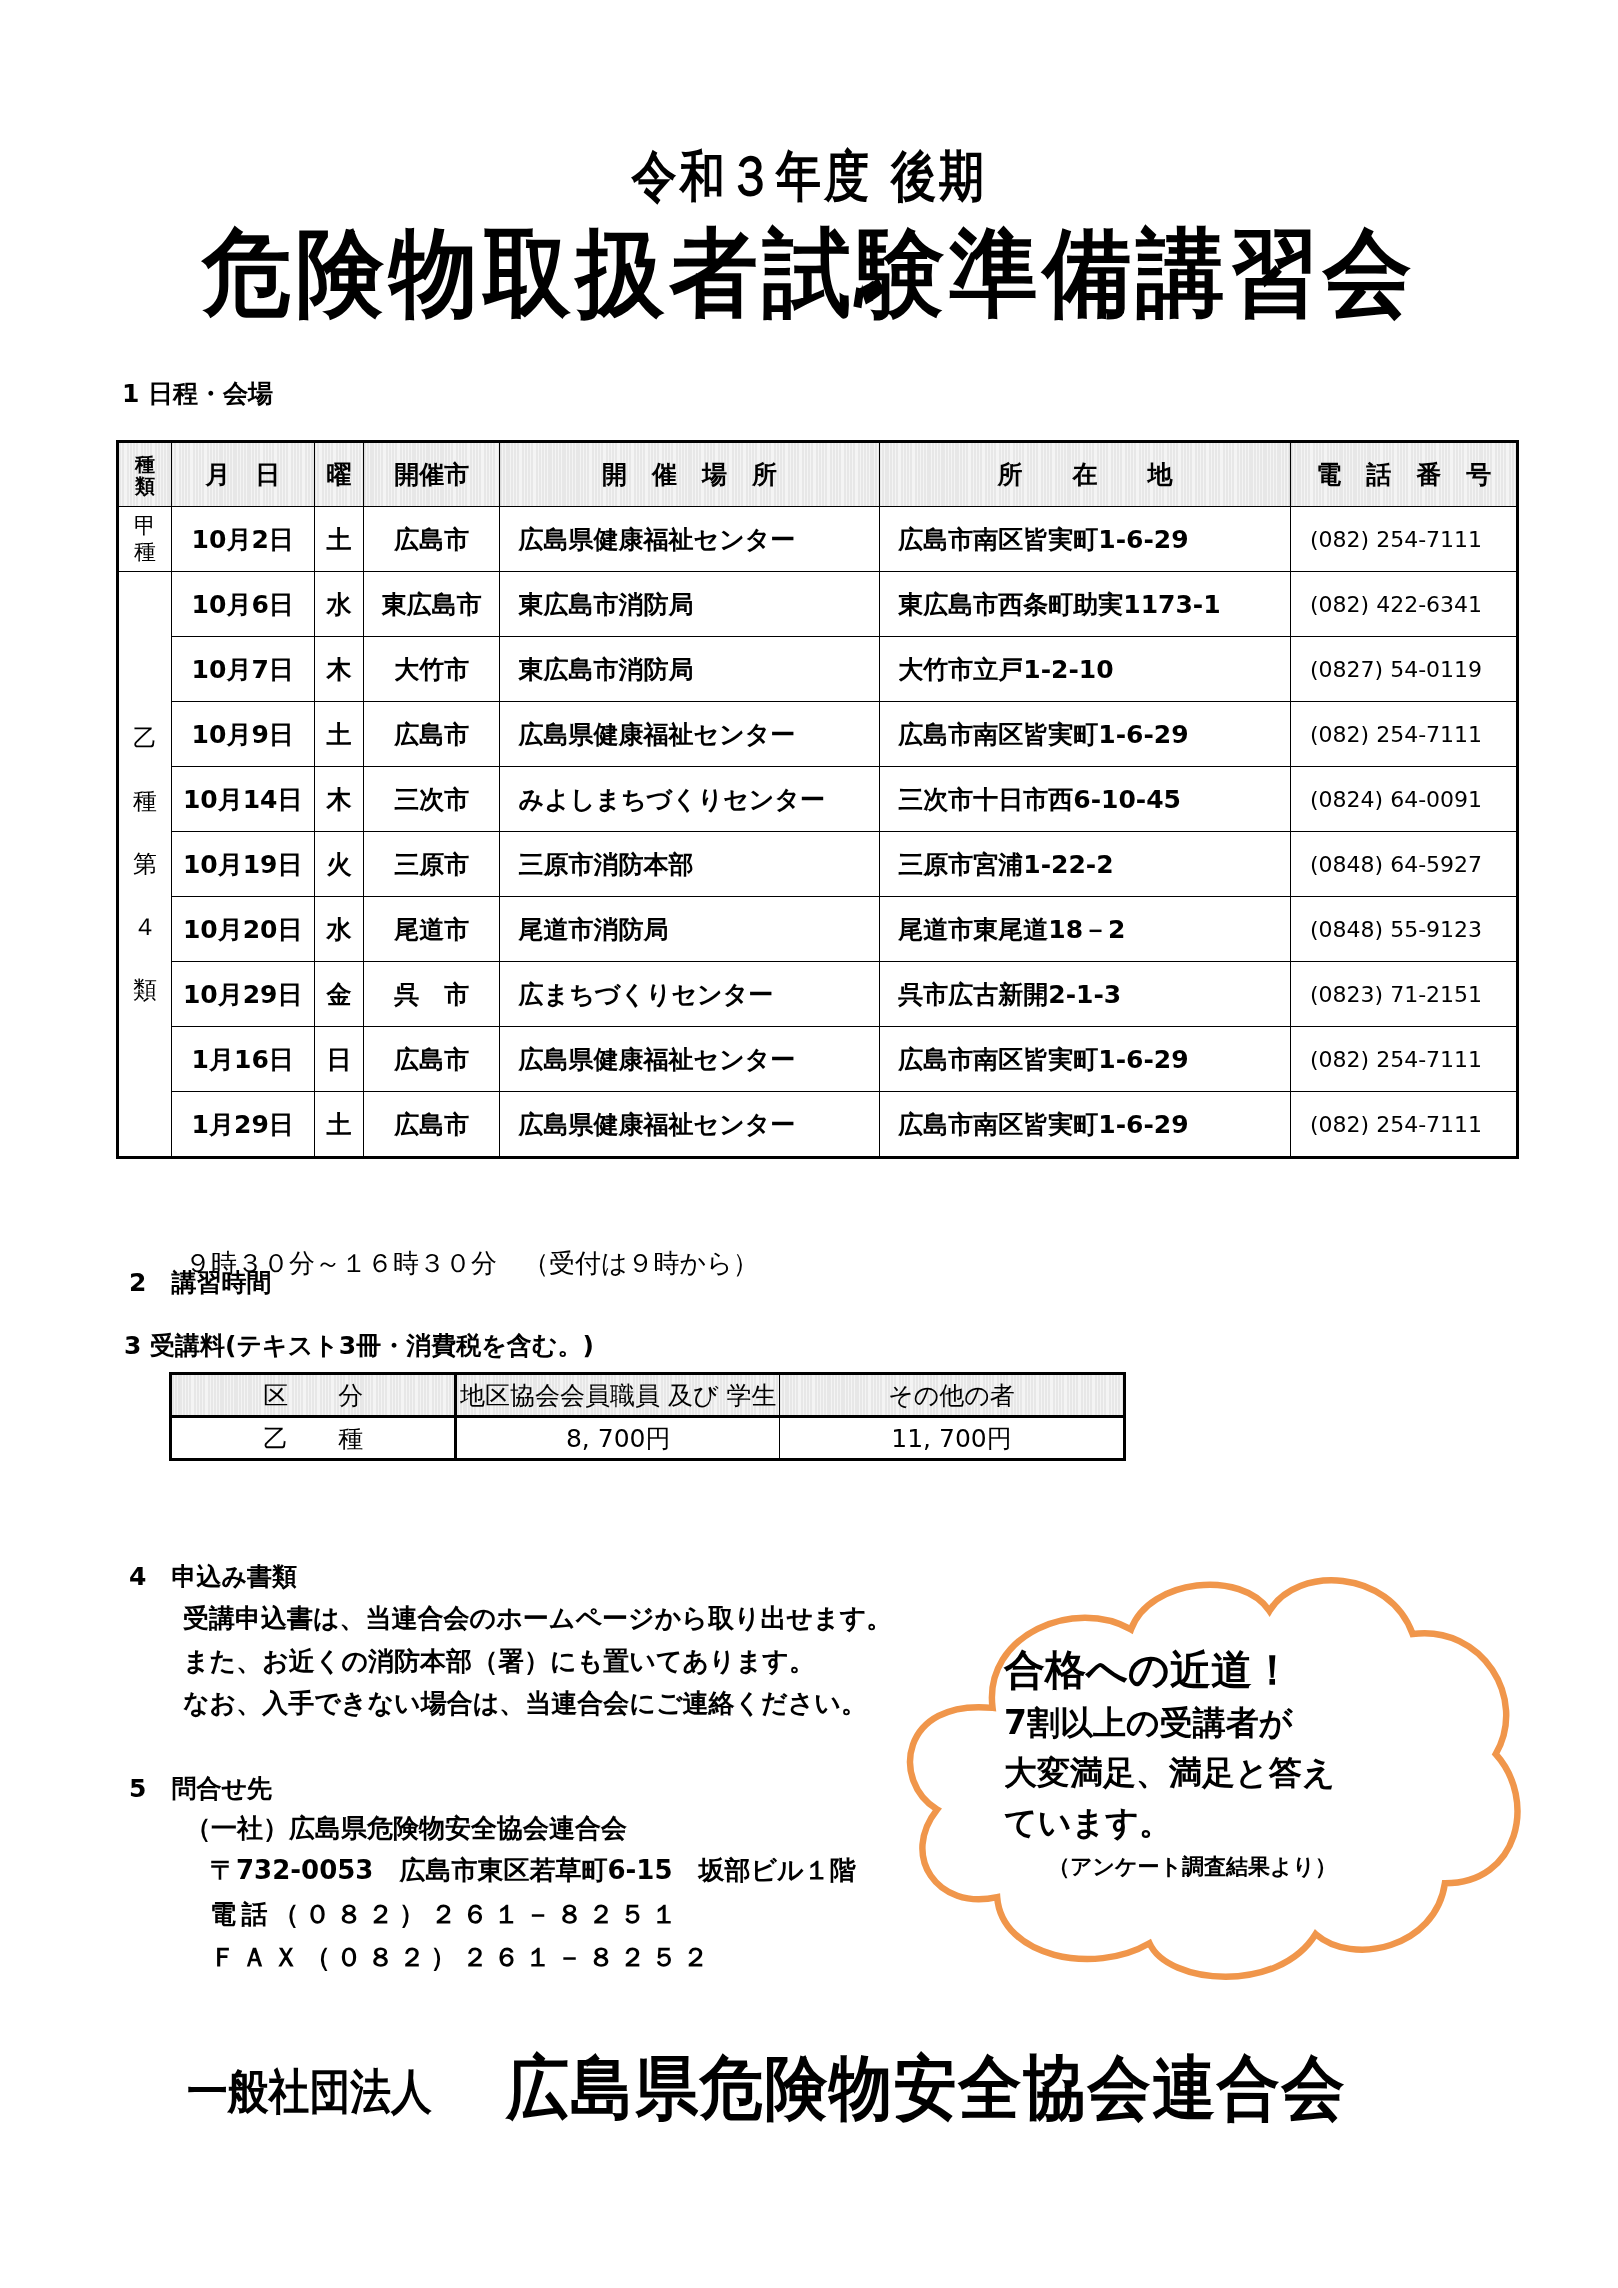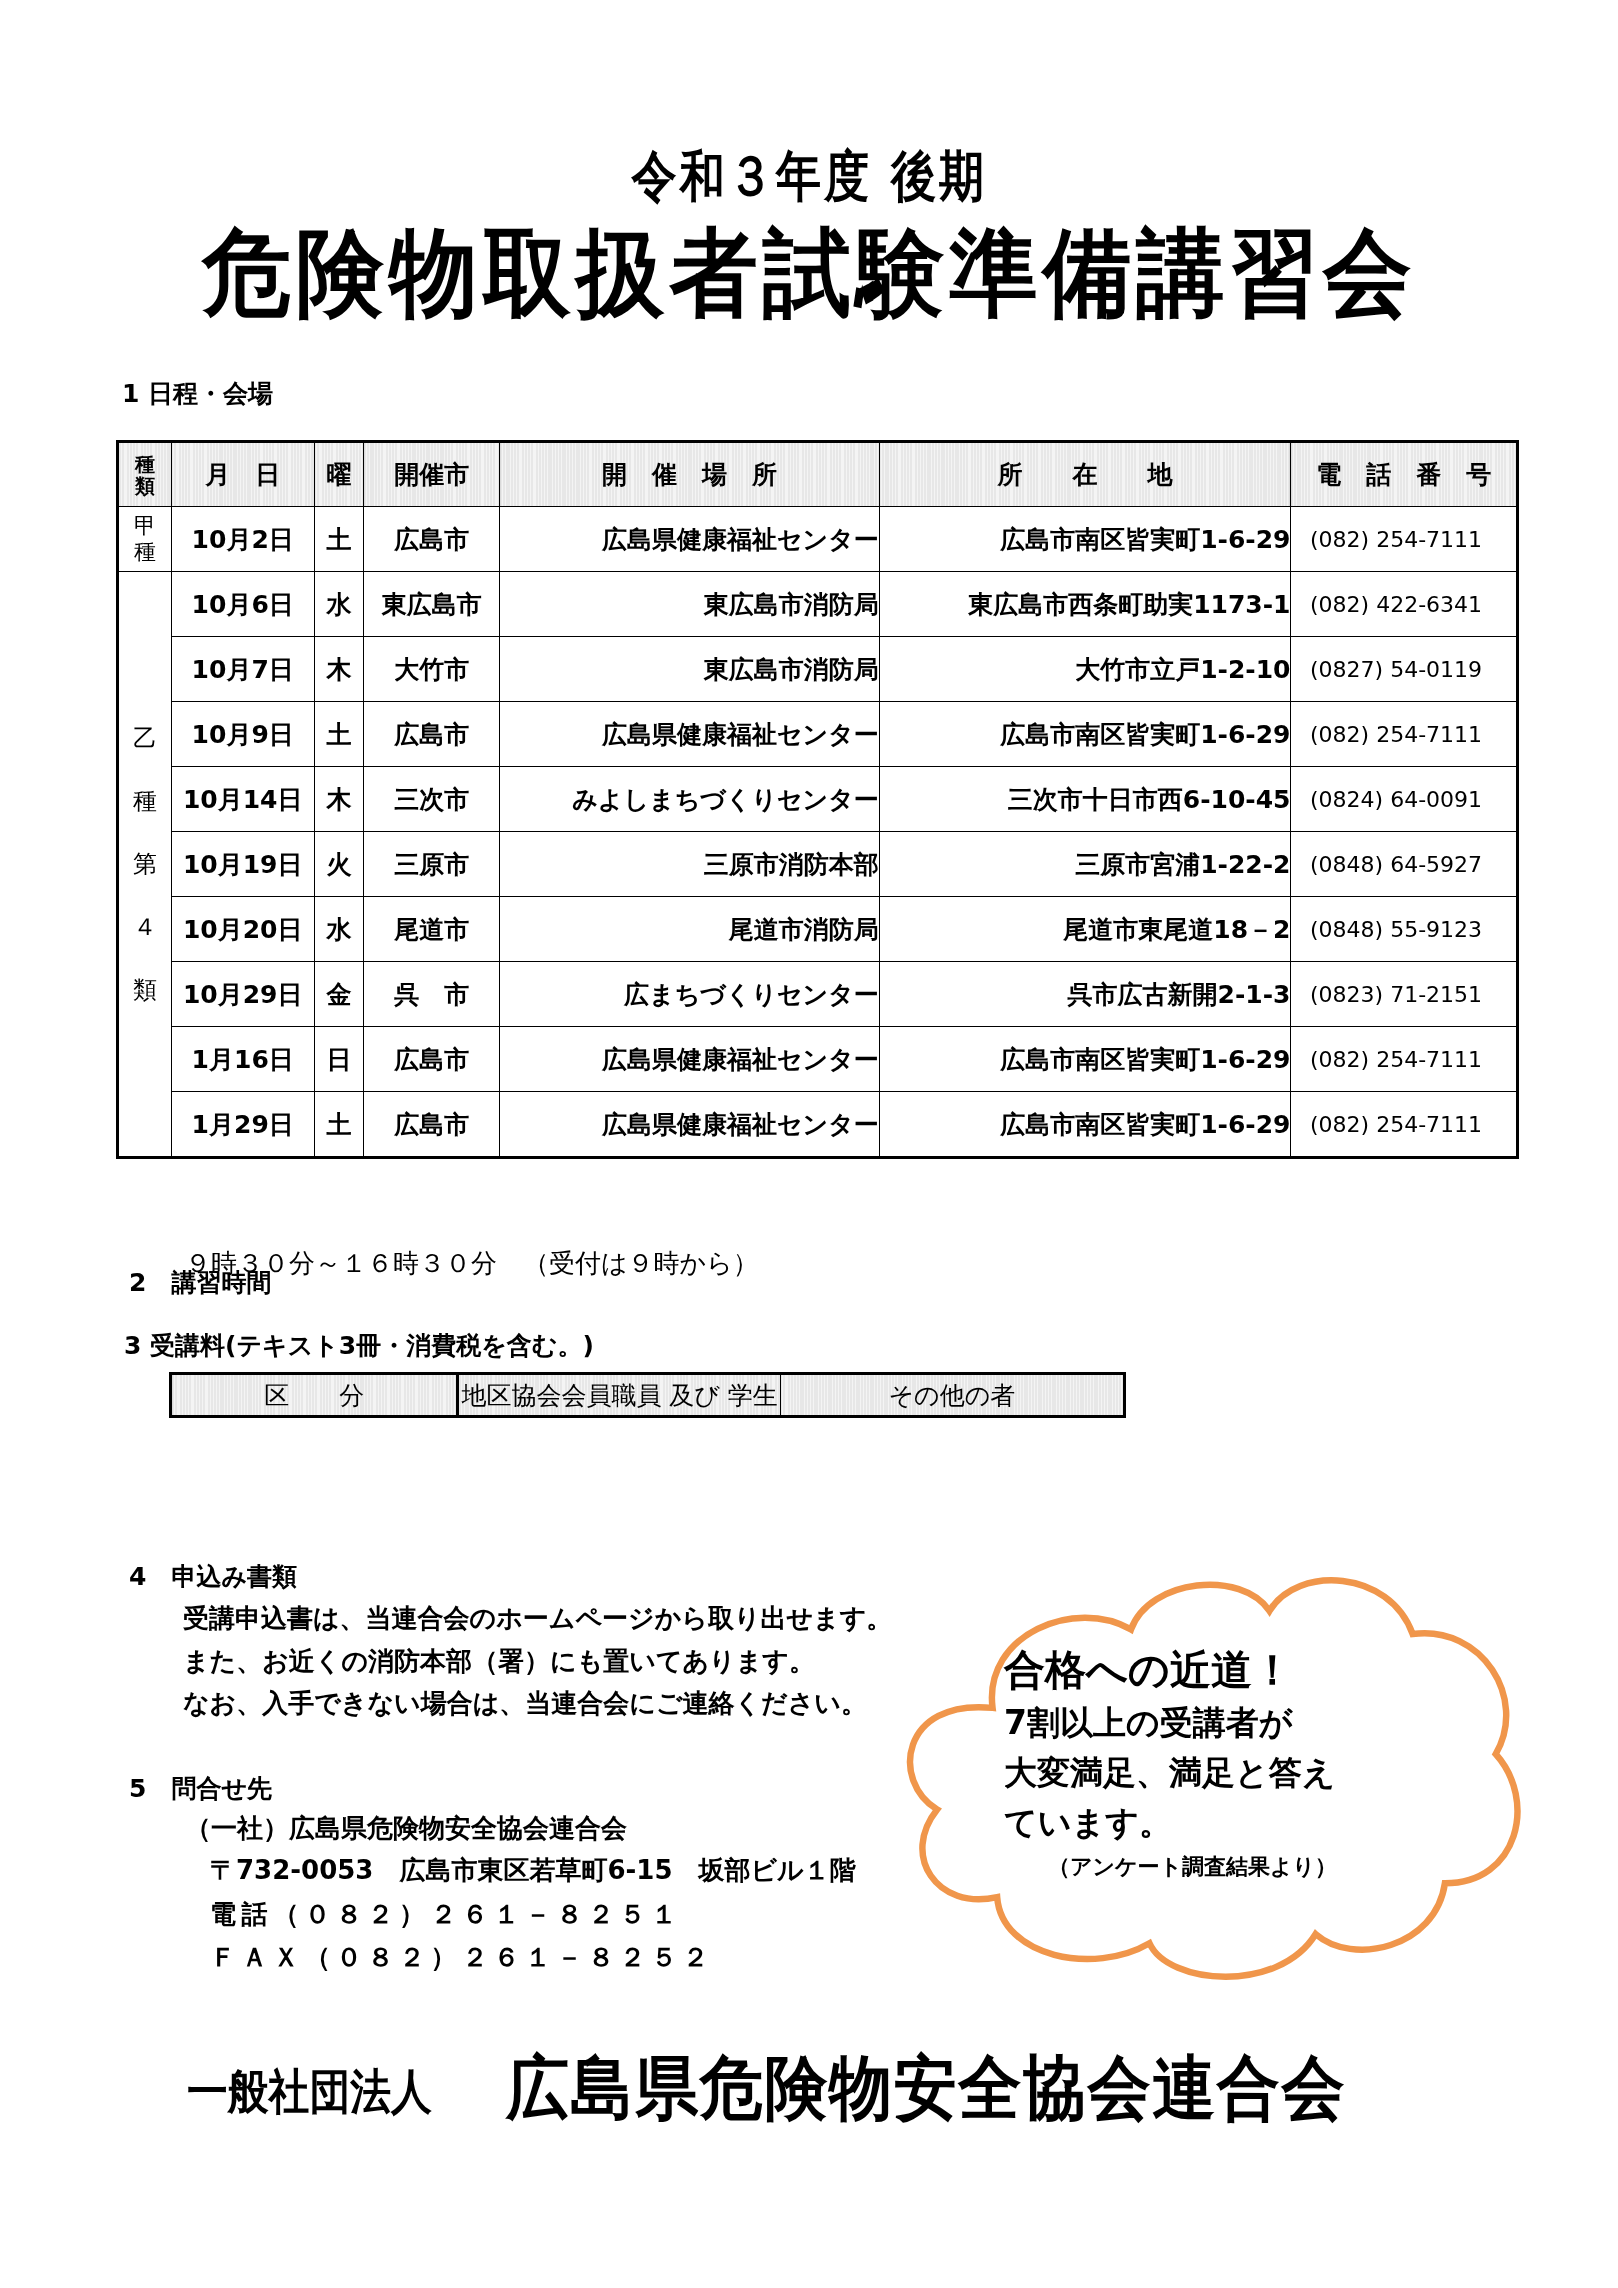--- a/index.html
+++ b/index.html
@@ -9,21 +9,21 @@
   .subtitle { left:0; width:1619px; top:140px; text-align:center; font-size:55px; font-weight:bold;
               letter-spacing:3.7px; transform:scaleX(0.82); transform-origin:809px 0; }
   .title { left:0; width:1619px; top:210px; text-align:center; font-size:96px; font-weight:bold;
            letter-spacing:5.5px; transform:scaleX(0.92); transform-origin:809px 0; }
   .sec-label { font-size:25px; font-weight:bold; }
   .sec-body { font-size:26px; }
   table { border-collapse:collapse; position:absolute;border-radius:30px; }
   .sched { left:116px; top:440px; width:1403px; border:3.7px solid #000; }
   .sched td, .sched th { border:1.8px solid #000; padding:0; text-align:center; font-size:25px; font-weight:bold; height:64px; }
   .sched th { background:repeating-linear-gradient(90deg,#d9d9d9 0 0.9px,#f4f4f4 0.9px 2.8px); height:63px; }
-  .sched td.left { text-align:right; padding-left:18.5px; }
+  .sched td.left { text-align:left; padding-left:18.5px; }
   .sched td.phone { font-size:22px; font-weight:normal; text-align:left; padding-left:18.5px; }
   .sched th.kind { font-size:20px; line-height:22px; }
   .sched td.kind { font-size:22px; line-height:26px; font-weight:normal; }
   .sched td.kind-otsu { font-size:24px; line-height:63px; vertical-align:middle; font-weight:normal; }
   .fee { left:169px; top:1372px; width:957px; border:3.7px solid #000; }
   .fee th, .fee td { border:1.8px solid #000; font-size:25px; font-weight:normal; text-align:center; height:40px; padding:0; }
   .fee th { background:repeating-linear-gradient(90deg,#d9d9d9 0 0.9px,#f4f4f4 0.9px 2.8px); border-bottom:3.7px solid #000; }
   .fee td:first-child, .fee th:first-child { border-right:3.7px solid #000; }
   .cloud-text1 { font-size:41px; font-weight:bold; }
   .cloud-text2 { font-size:33px; font-weight:bold; line-height:46px; }
@@ -163,20 +163,25 @@
       <col style="width:407px">
     </colgroup>
   <thead>
     <tr>
       <th>区　　分</th>
       <th>地区協会会員職員 及び 学生</th>
       <th>その他の者</th>
     </tr>
   </thead>
   <tbody>
+    <tr>
+      <td>乙　　種</td>
+      <td>8, 700円</td>
+      <td>11, 700円</td>
+    </tr>
   </tbody>
 </table>
 
 <div class="abs sec-label" style="left:129px; top:1560px;">4　申込み書類</div>
 <div class="abs sec-body" style="left:183px; top:1601px; font-weight:bold;">受講申込書は、当連合会のホームページから取り出せます。</div>
 <div class="abs sec-body" style="left:183px; top:1644px; font-weight:bold;">また、お近くの消防本部（署）にも置いてあります。</div>
 <div class="abs sec-body" style="left:183px; top:1686px; font-weight:bold;">なお、入手できない場合は、当連合会にご連絡ください。</div>
 
 <div class="abs sec-label" style="left:129px; top:1772px;">5　問合せ先</div>
 <div class="abs sec-body" style="left:185px; top:1811px; font-weight:bold;">（一社）広島県危険物安全協会連合会</div>

